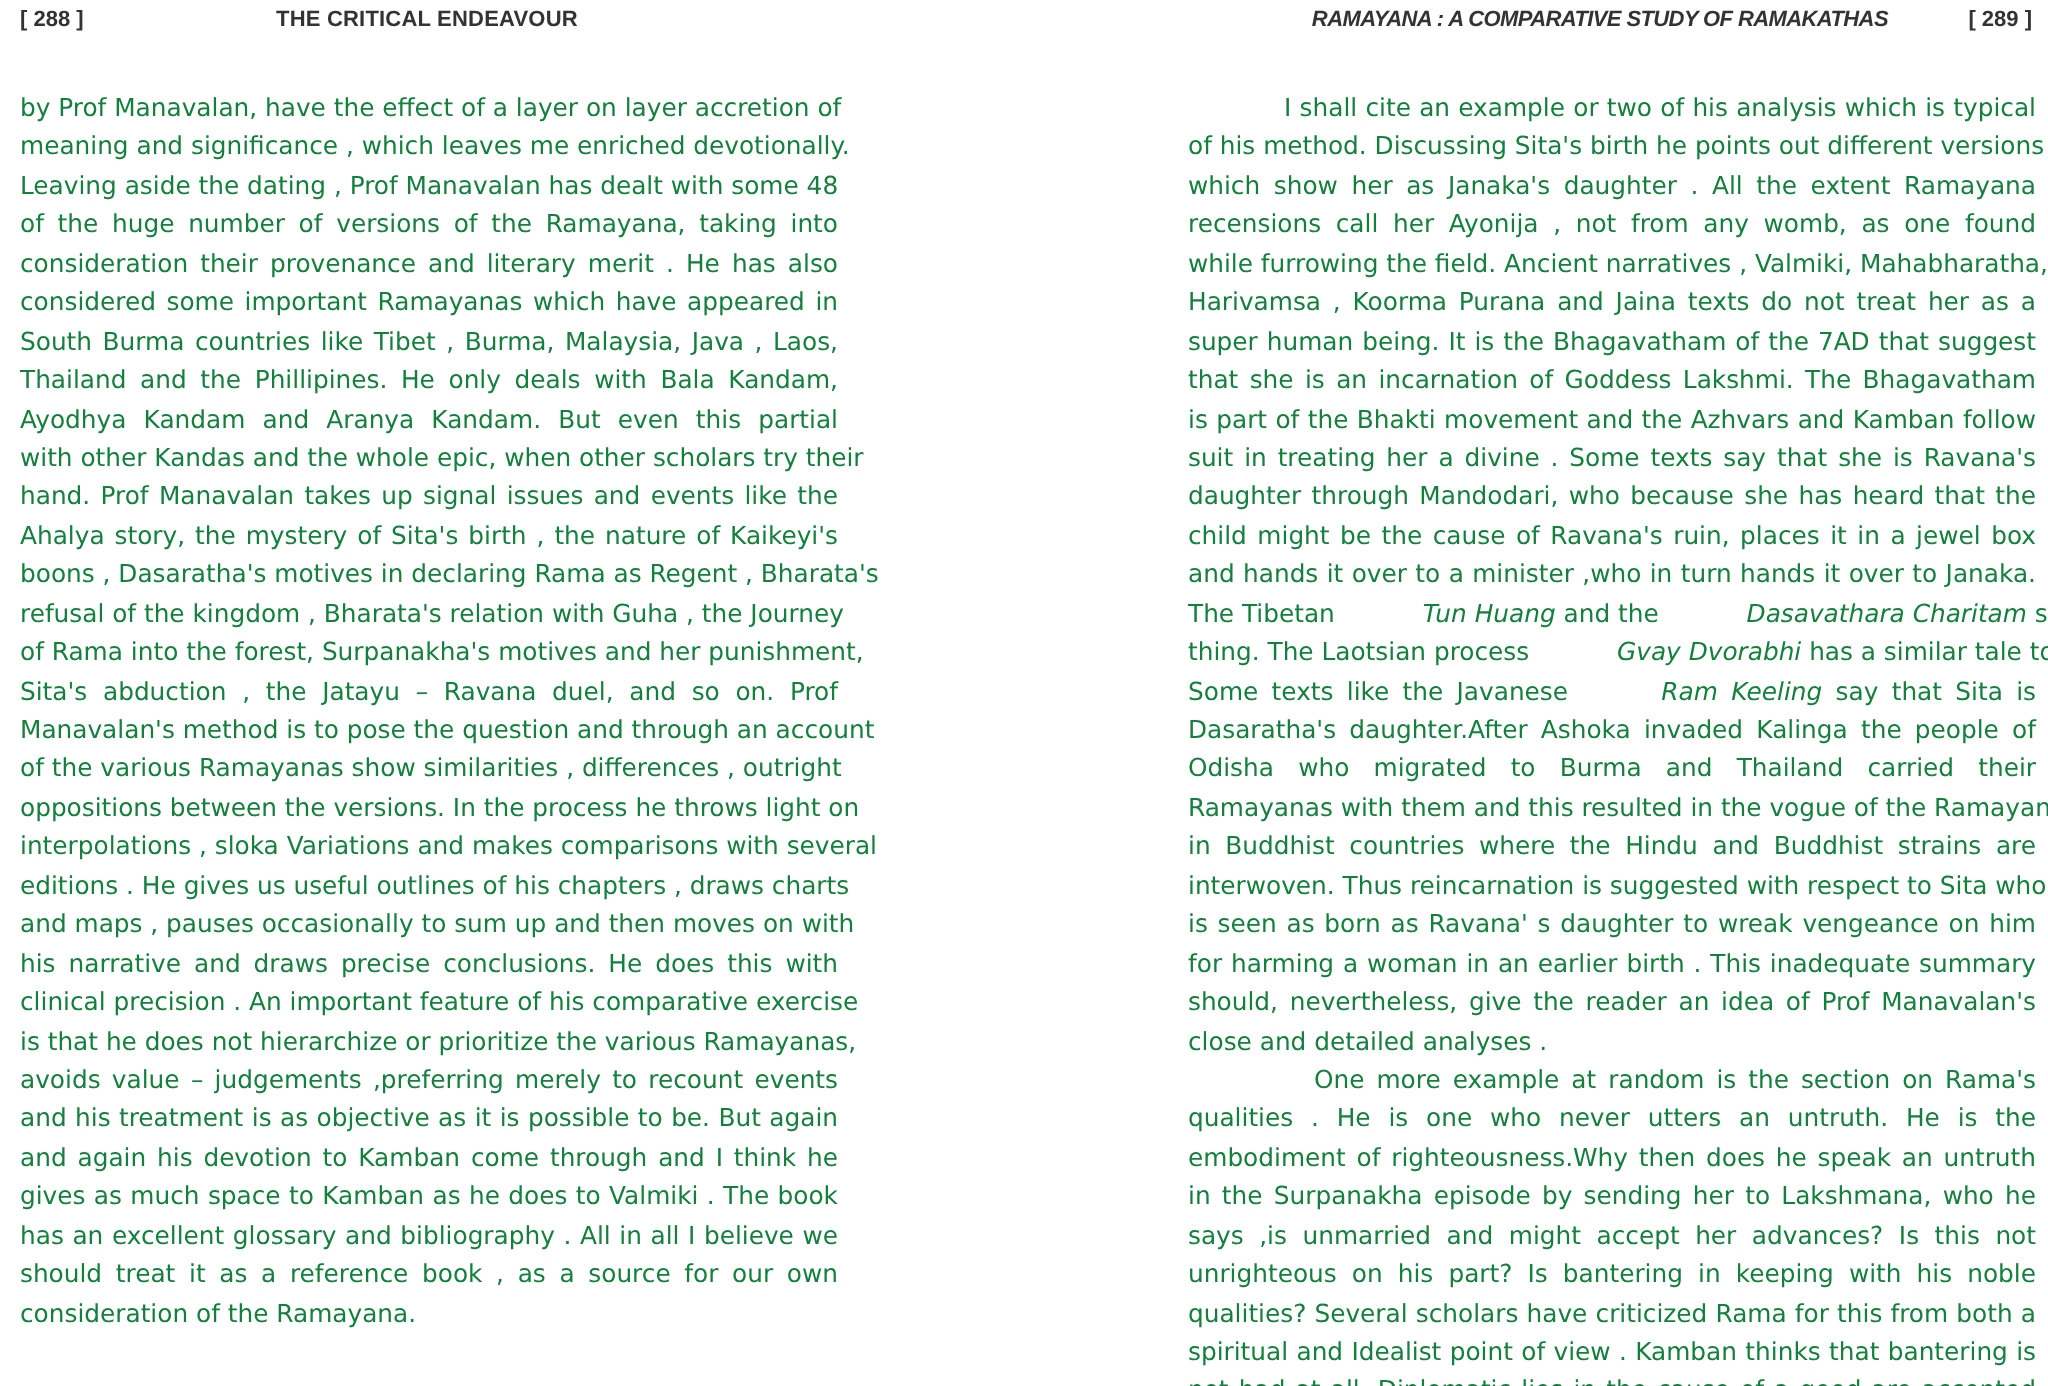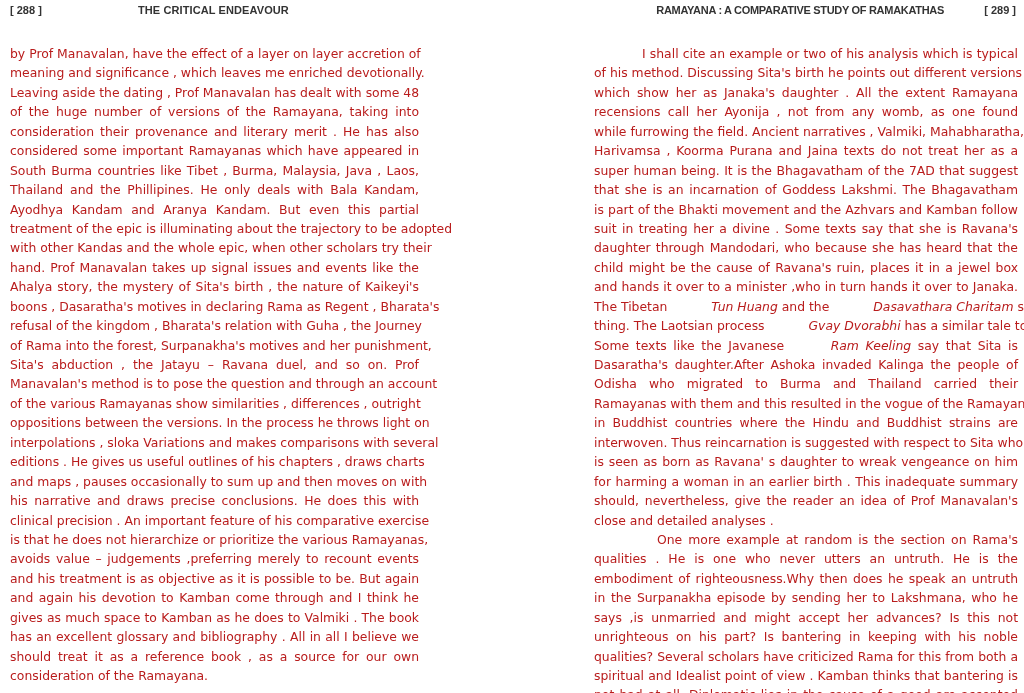--- a/index.html
+++ b/index.html
@@ -18,30 +18,30 @@
   .running-head {
     position: absolute; top: 4px;
     font-family: "Liberation Sans", sans-serif;
     font-weight: bold;
     font-size: 11px;
     color: #333;
     white-space: nowrap;
   }
   .page-left .folio { left: 10px; }
   .page-left .title { left: 138px; letter-spacing: 0.1px; }
-  .page-right .title { right: 80px; letter-spacing: -0.3px; }
+  .page-right .title { right: 80px; font-style: italic; letter-spacing: -0.3px; }
   .page-right .folio { right: 8px; }
 
   .body-text {
     position: absolute;
     top: 44px;
     font-family: "DejaVu Sans", sans-serif;
     font-size: 12.4px;
     line-height: 19.45px;
-    color: #b91c1c;
+    color: #15803d;
   }
   .page-left .body-text { left: 10px; width: 409px; }
   .page-right .body-text { left: 82px; width: 424px; }
 
   .line {
     display: block;
     height: 19.45px;
     white-space: nowrap;
     text-align: justify;
     text-align-last: justify;
@@ -64,21 +64,20 @@
     <div class="body-text">
       <span class="line">by Prof Manavalan, have the effect of  a layer on layer accretion of</span>
       <span class="line">meaning and significance , which leaves me enriched devotionally.</span>
       <span class="line">Leaving aside the dating , Prof Manavalan has dealt with  some 48</span>
       <span class="line">of the huge number of versions of the Ramayana, taking into</span>
       <span class="line">consideration their provenance and literary merit . He has also</span>
       <span class="line">considered some important  Ramayanas which have appeared in</span>
       <span class="line">South Burma countries  like Tibet , Burma, Malaysia, Java , Laos,</span>
       <span class="line">Thailand and the Phillipines. He only deals with Bala Kandam,</span>
       <span class="line">Ayodhya Kandam and Aranya Kandam. But even  this partial</span>
-      <span class="line">treatment of the epic is illuminating about the trajectory to be adopted</span>
       <span class="line">with other Kandas and the whole epic, when other scholars try their</span>
       <span class="line">hand.  Prof Manavalan  takes up  signal issues and events like the</span>
       <span class="line">Ahalya story, the mystery of Sita's birth , the nature of Kaikeyi's</span>
       <span class="line">boons , Dasaratha's motives in declaring Rama as Regent , Bharata's</span>
       <span class="line">refusal of the kingdom ,  Bharata's relation with  Guha , the Journey</span>
       <span class="line">of Rama into  the forest, Surpanakha's motives and her punishment,</span>
       <span class="line">Sita's abduction  , the Jatayu – Ravana duel,  and so on. Prof</span>
       <span class="line">Manavalan's method is to pose the question and through an account</span>
       <span class="line">of the various Ramayanas show similarities , differences , outright</span>
       <span class="line">oppositions between the versions. In the process he throws light on</span>

